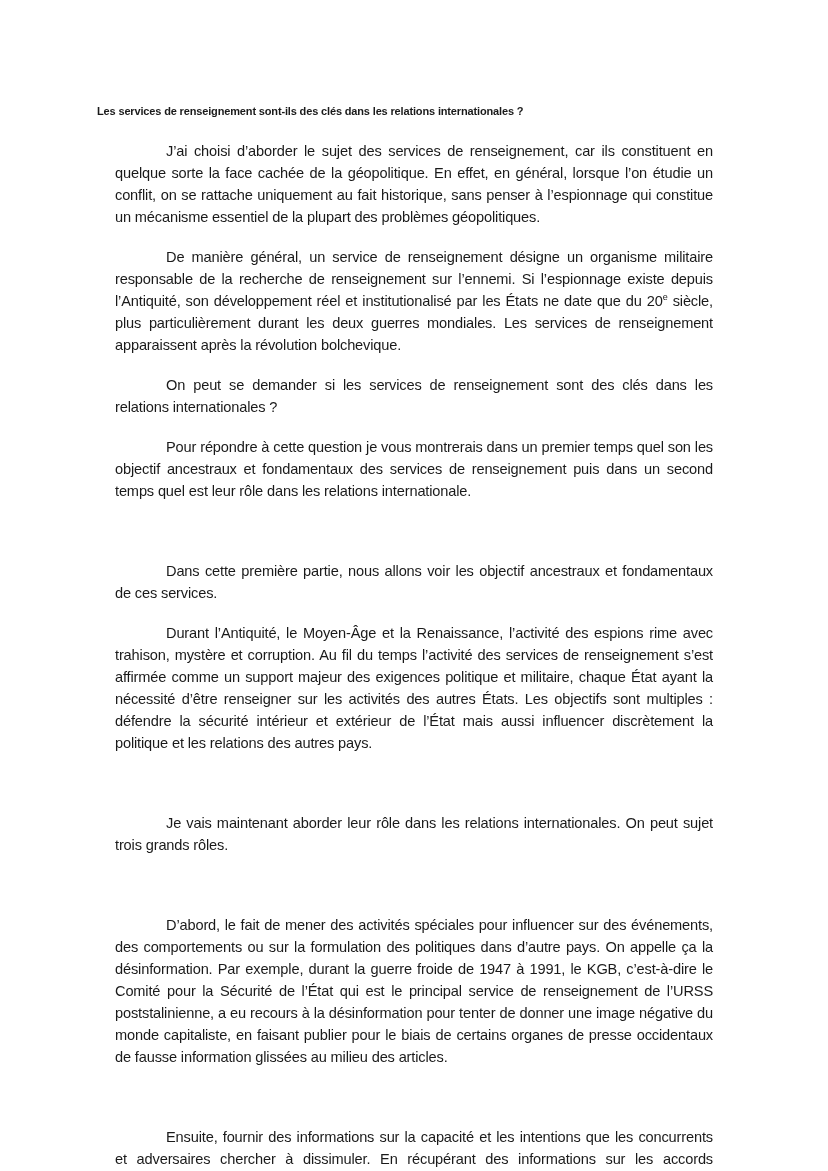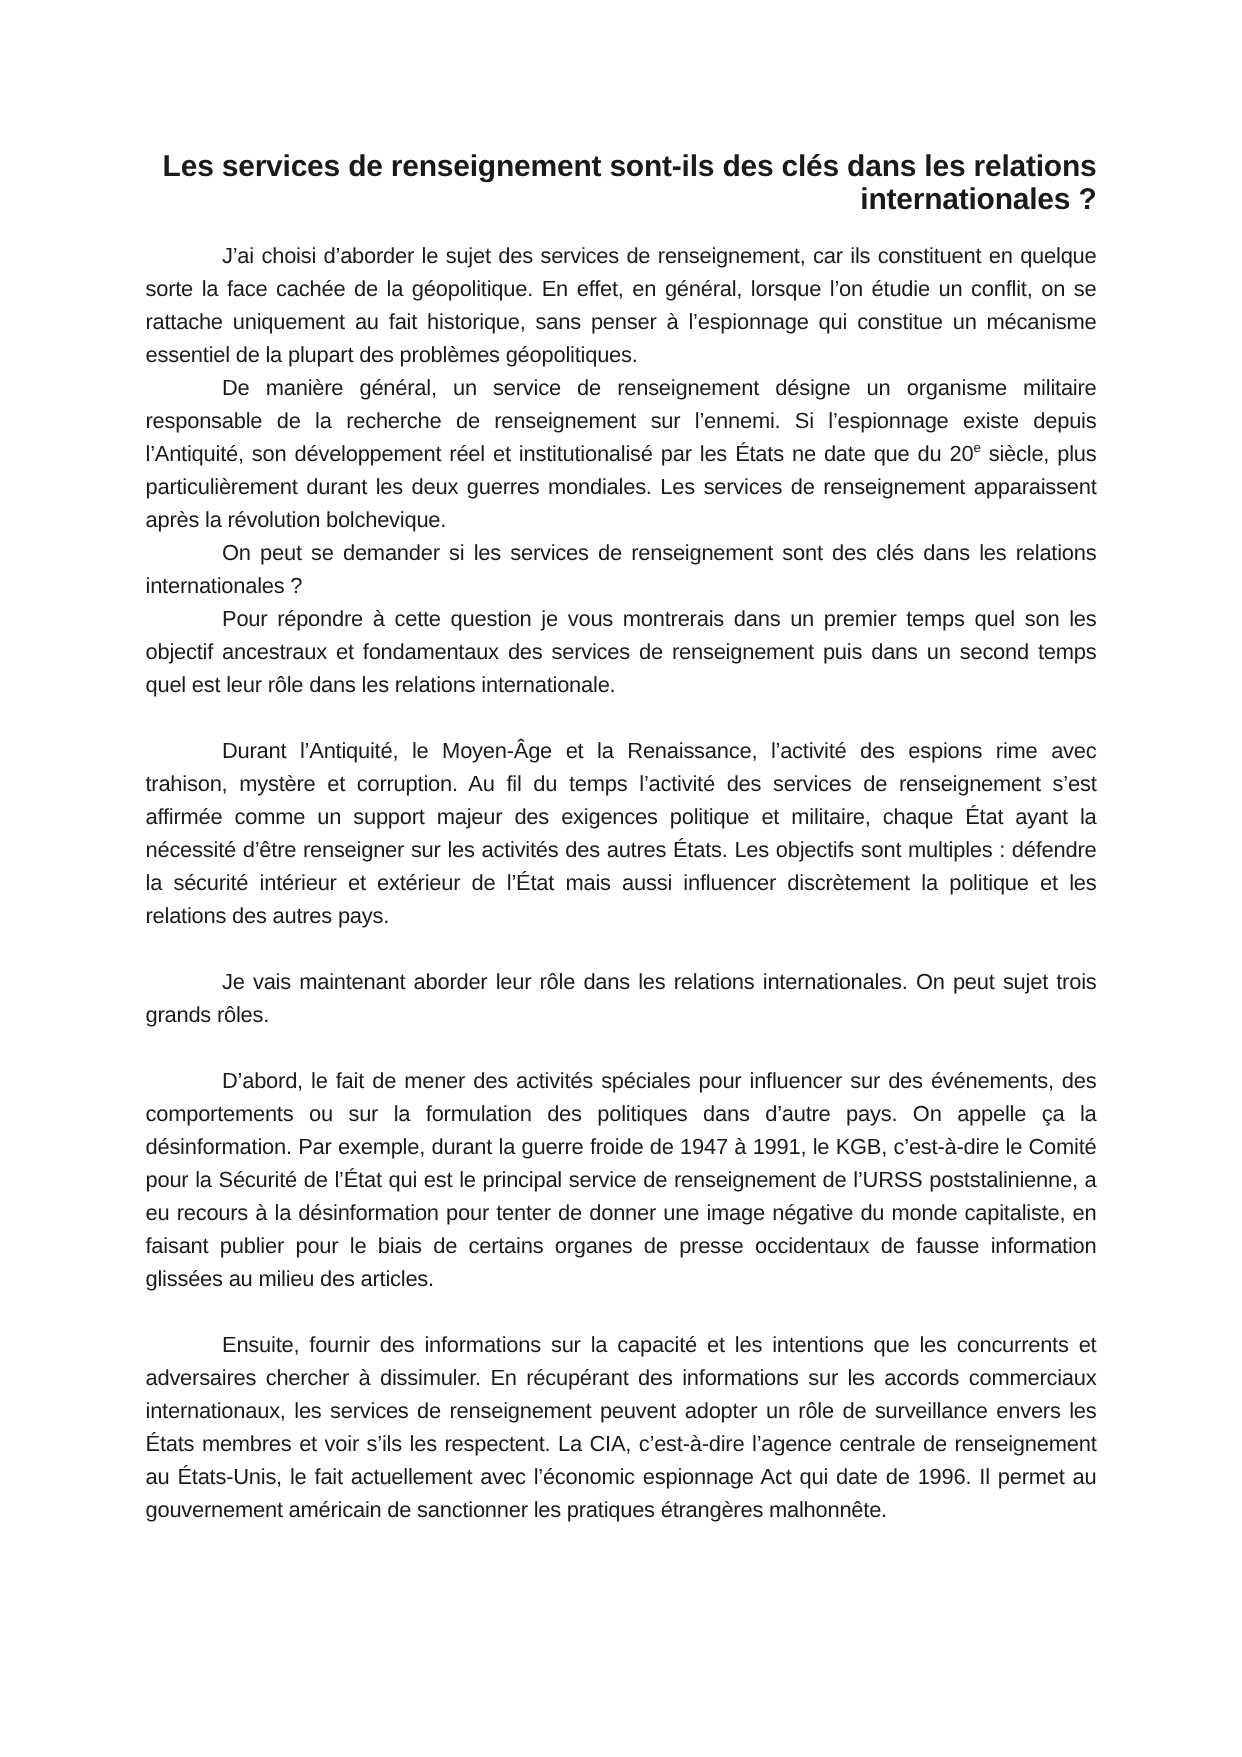--- a/index.html
+++ b/index.html
@@ -18,30 +18,30 @@
     .page {
       position: absolute;
       left: 97px;
       top: 100px;
       width: 634px;
       font-size: 14.6px;
       line-height: 22px;
       letter-spacing: -0.15px;
     }
     .title {
-      text-align: right;
+      text-align: left;
       font-weight: bold;
       margin: 0 0 16px 0;
-      font-size: 20px;
+      font-size: 11px;
       line-height: 22px;
     }
     .para {
       text-align: justify;
       text-indent: 51px;
-      margin: 0;
+      margin: 18px;
     }
     .gap {
       height: 22px;
     }
     sup {
       font-size: 9px;
       line-height: 0;
       vertical-align: super;
     }
   </style>
@@ -51,20 +51,21 @@
 <div class="page">
   <p class="title">Les services de renseignement sont-ils des clés dans les relations internationales ?</p>
 
   <p class="para">J’ai choisi d’aborder le sujet des services de renseignement, car ils constituent en quelque sorte la face cachée de la géopolitique. En effet, en général, lorsque l’on étudie un conflit, on se rattache uniquement au fait historique, sans penser à l’espionnage qui constitue un mécanisme essentiel de la plupart des problèmes géopolitiques.</p>
   <p class="para"><span>De manière général, un service de renseignement désigne un organisme militaire responsable de la recherche de renseignement sur l’ennemi. Si l’espionnage existe depuis l’Antiquité, son développement réel et institutionalisé par les États ne date que du 20</span><sup>e</sup><span> siècle, plus particulièrement durant les deux guerres mondiales. Les services de renseignement apparaissent après la révolution bolchevique.</span></p>
   <p class="para">On peut se demander si les services de renseignement sont des clés dans les relations internationales ?</p>
   <p class="para">Pour répondre à cette question je vous montrerais dans un premier temps quel son les objectif ancestraux et fondamentaux des services de renseignement puis dans un second temps quel est leur rôle dans les relations internationale.</p>
 
   <div class="gap"></div>
 
+  <p class="para">Dans cette première partie, nous allons voir les objectif ancestraux et fondamentaux de ces services.</p>
   <p class="para">Durant l’Antiquité, le Moyen-Âge et la Renaissance, l’activité des espions rime avec trahison, mystère et corruption. Au fil du temps l’activité des services de renseignement s’est affirmée comme un support majeur des exigences politique et militaire, chaque État ayant la nécessité d’être renseigner sur les activités des autres États. Les objectifs sont multiples : défendre la sécurité intérieur et extérieur de l’État mais aussi influencer discrètement la politique et les relations des autres pays.</p>
 
   <div class="gap"></div>
 
   <p class="para">Je vais maintenant aborder leur rôle dans les relations internationales. On peut sujet trois grands rôles.</p>
 
   <div class="gap"></div>
 
   <p class="para">D’abord, le fait de mener des activités spéciales pour influencer sur des événements, des comportements ou sur la formulation des politiques dans d’autre pays. On appelle ça la désinformation. Par exemple, durant la guerre froide de 1947 à 1991, le KGB, c’est-à-dire le Comité pour la Sécurité de l’État qui est le principal service de renseignement de l’URSS poststalinienne, a eu recours à la désinformation pour tenter de donner une image négative du monde capitaliste, en faisant publier pour le biais de certains organes de presse occidentaux de fausse information glissées au milieu des articles.</p>
 

